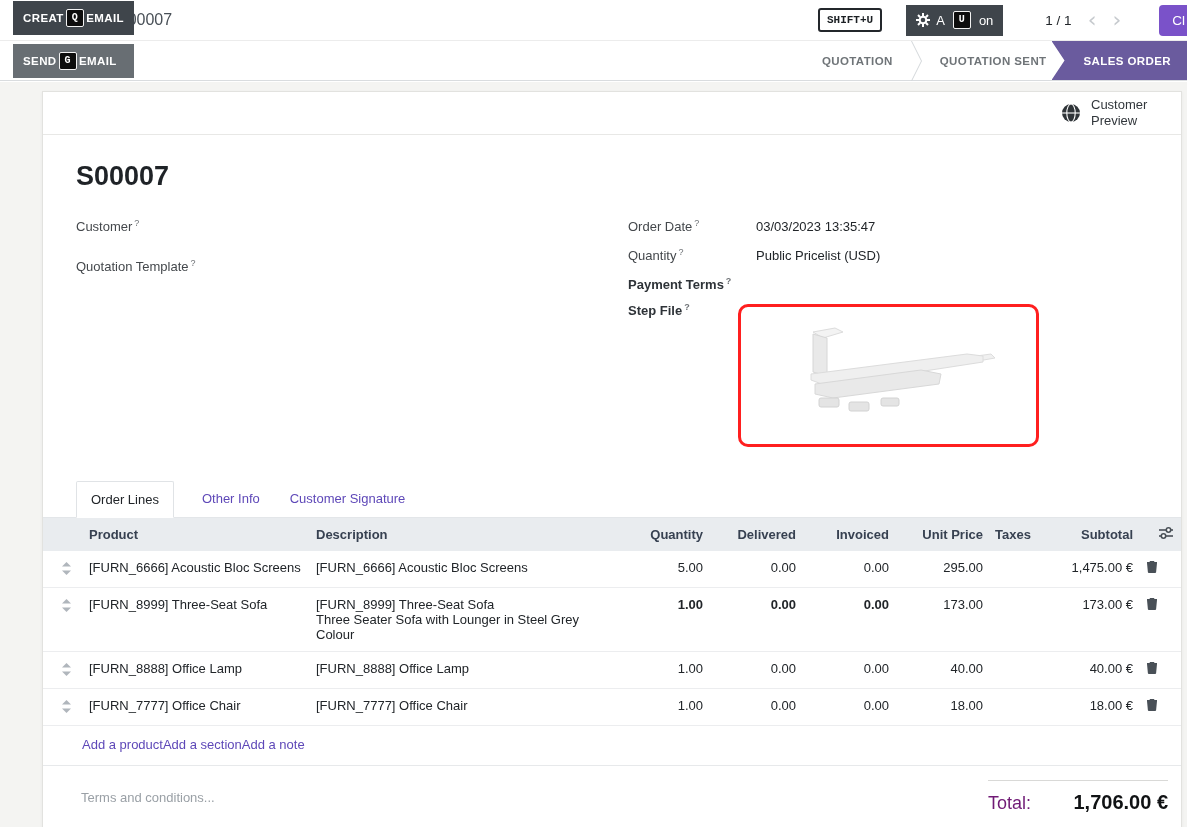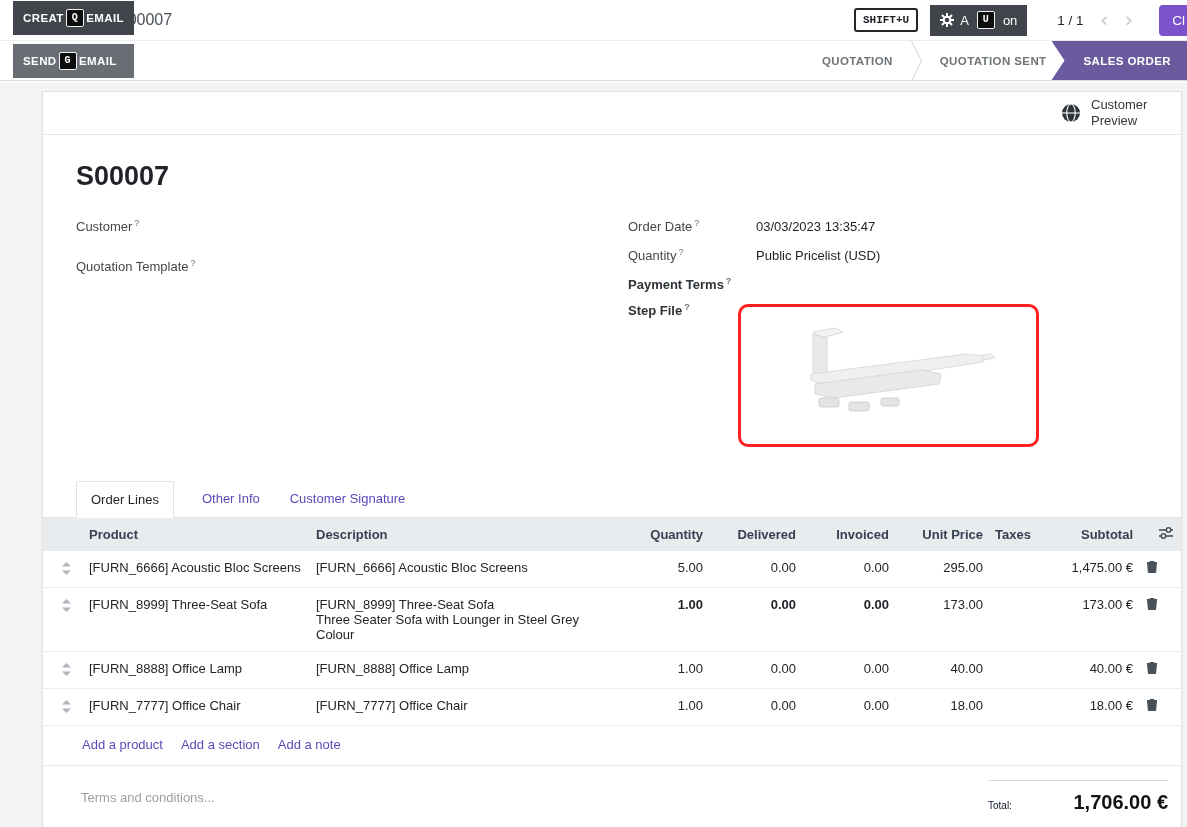--- a/index.html
+++ b/index.html
@@ -4,21 +4,21 @@
 <style>
   * { box-sizing: border-box; margin: 0; padding: 0; }
   body { font-family: "Liberation Sans", sans-serif; background: #fff; }
   .canvas { position: relative; width: 1187px; height: 827px; overflow: hidden; background: #fff; color: #212529; font-size: 13px; }
 
   
   .topbar { position: absolute; top: 0; left: 0; right: 0; height: 41px; display: flex; align-items: center; justify-content: space-between; padding-left: 16px; background: #fff; border-bottom: 1px solid #ececec; }
   .breadcrumb { font-size: 16px; color: #495057; white-space: nowrap; }
   .bc-highlight { background: #a3a3a3; color: #33383d; padding: 2px 3px; border-radius: 2px; }
   .kbd-badge { display: inline-block; background: #0d0d0d; color: #fff; font-family: "Liberation Mono", monospace; font-weight: bold; font-size: 10px; line-height: 1; padding: 3px 5px; border: 1px solid #f2f2f2; border-radius: 2px; margin: 0 2px; vertical-align: 2px; }
-  .topbar-right { display: flex; align-items: center; gap: 12px; height: 100%; }
+  .topbar-right { display: flex; align-items: center; gap: 24px; height: 100%; }
   .kbd-overlay { background: #fff; border: 2px solid #23272b; color: #1c2024; font-family: "Liberation Mono", monospace; font-weight: bold; font-size: 11px; padding: 4px 7px; border-radius: 3px; }
   .action-btn { background: #3f454b; color: #fff; border: none; height: 31px; padding: 0 10px; display: inline-flex; align-items: center; gap: 6px; font-size: 13px; cursor: pointer; }
   .pager { display: flex; align-items: center; gap: 4px; margin-left: 12px; }
   .pager-count { font-size: 13.5px; color: #212529; padding: 0 6px; }
   .pager-btn { background: none; border: none; color: #c6cace; font-size: 22px; line-height: 1; padding: 0 6px; cursor: pointer; font-family: "DejaVu Sans", sans-serif; }
   .close-btn { background: #7a52c9; color: #fff; border: none; border-radius: 4px; height: 31px; padding: 0 26px 0 13px; font-size: 13.5px; margin-left: 8px; margin-right: -24px; cursor: pointer; }
 
   
   .buttonbar { position: absolute; top: 41px; left: 0; right: 0; height: 40px; border-bottom: 1px solid #d9dcdf; display: flex; align-items: center; justify-content: space-between; background: #fff; padding-left: 13px; }
   .left-buttons { display: flex; gap: 9px; flex-direction: column; }
@@ -61,27 +61,27 @@
   .lines th { background: #e9ecef; color: #374151; font-weight: bold; padding: 9px 6px; text-align: left; }
   .lines th.num, .lines td.num { text-align: right; }
   .lines th.th-icon { text-align: right; padding-right: 8px; }
   .lines td { padding: 9px 6px; vertical-align: top; border-bottom: 1px solid #ecedef; color: #212529; }
   .lines th.no-pad-l, .lines td.no-pad-l { padding-left: 0; }
   .lines td.c-handle { text-align: center; padding-top: 11px; cursor: grab; }
   .lines td.c-trash { text-align: center; cursor: pointer; }
   .cell-blue { color: #2a78c8; font-weight: 600; }
   .desc-sub { color: #212529; }
 
-  .lines-footer { display: flex; gap: 18px; padding: 11px 0 13px 39px; border-bottom: 1px solid #e7e9eb; font-size: 13px; }
+  .lines-footer { display: flex; padding: 11px 0 13px 39px; border-bottom: 1px solid #e7e9eb; font-size: 13px; }
   .lines-footer .flink { font-weight: 400; }
 
   .below { display: flex; justify-content: space-between; align-items: flex-start; padding: 14px 13px 30px 38px; }
   .terms { color: #9aa0a6; font-size: 13px; padding-top: 10px; cursor: text; }
   .totals { width: 180px; border-top: 1px solid #d9d9d7; padding-top: 10px; display: flex; justify-content: space-between; align-items: baseline; }
-  .total-label { font-size: 10px; color: #0f172a; }
+  .total-label { font-size: 18px; color: #701a75; }
   .total-value { font-size: 20px; font-weight: bold; color: #101214; }
 
   .icon { display: inline-flex; align-items: center; }
 </style>
 </head>
 <body>
 
 <div class="canvas">
 
   <div class="topbar">

